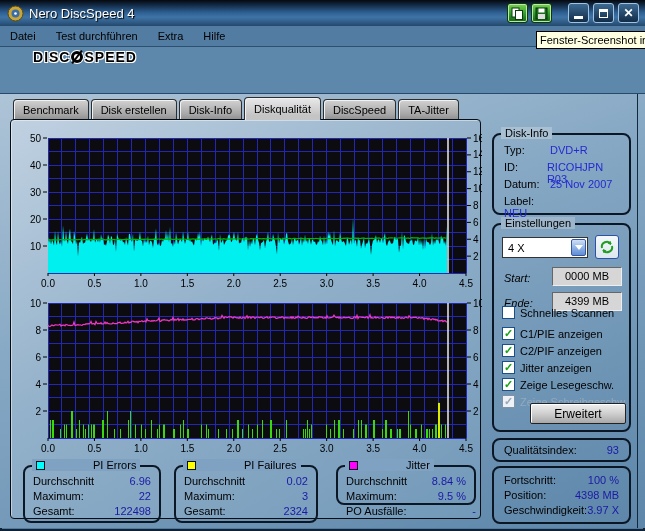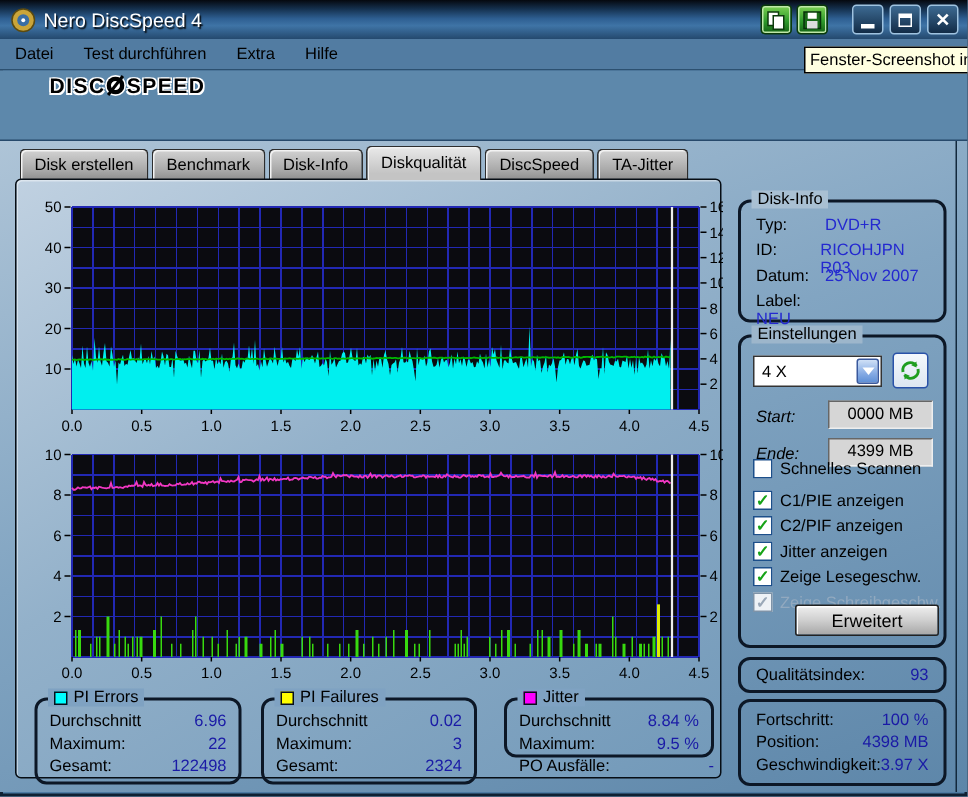--- a/index.html
+++ b/index.html
@@ -82,21 +82,21 @@
   #charts { position:absolute; left:0; top:0; }
 
   .groupbox { position:absolute; border:2px solid #0c1726; border-radius:8px; }
   .gb-title { position:absolute; top:-8px; left:7px; padding:0 4px; font-size:11px;
     white-space:nowrap; display:flex; align-items:center; }
   .swatch { display:inline-block; width:9px; height:9px; margin-right:4px;
     border:1px solid #08101c; }
 
   
   .stat-box { background:none; }
-  .stat-box .gb-title { background:#7fa2c2; }
+  .stat-box .gb-title { background:#7fa2c2;gap:44px; }
   .stat-rows { position:absolute; left:8px; right:8px; top:7px; }
   .srow { display:flex; justify-content:space-between; line-height:15px; }
   .val { color:#1a1aa6; }
   .po-row { position:absolute; left:335px; top:384px; width:130px; display:flex;
     justify-content:space-between; line-height:14px; }
 
   
   .gb-disk  { left:492px; top:39px;  width:139px; height:82px; }
   .gb-disk .gb-title { background:#a9c0d3; }
   .gi-row { position:absolute; left:10px; right:8px; display:flex; }
@@ -206,22 +206,22 @@
           <circle cx="8" cy="6" r="1.5" fill="#c9d2d9"></circle>
           <rect x="2" y="11" width="12" height="2" fill="#7c8893"></rect>
         </svg>
     </button>
     <button class="xpbtn start">Start</button>
     <button class="xpbtn quit">Beenden</button>
   </div>
 
   <div class="content">
     <div class="tabs">
+      <div class="tab">Benchmark</div>
       <div class="tab">Disk erstellen</div>
-      <div class="tab">Benchmark</div>
       <div class="tab">Disk-Info</div>
       <div class="tab active">Diskqualität</div>
       <div class="tab">DiscSpeed</div>
       <div class="tab">TA-Jitter</div>
     </div>
 
     <div class="main-panel">
       <svg id="charts" width="471" height="340">
           <rect x="37" y="18" width="418" height="135" fill="#0b0b10"></rect>
           <path d="M37 18V153M50.93333333333334 18V153M64.86666666666667 18V153M78.8 18V153M92.73333333333333 18V153M106.66666666666667 18V153M120.6 18V153M134.53333333333333 18V153M148.46666666666667 18V153M162.4 18V153M176.33333333333334 18V153M190.26666666666668 18V153M204.2 18V153M218.13333333333333 18V153M232.06666666666666 18V153M246 18V153M259.93333333333334 18V153M273.8666666666667 18V153M287.8 18V153M301.73333333333335 18V153M315.6666666666667 18V153M329.6 18V153M343.53333333333336 18V153M357.46666666666664 18V153M371.4 18V153M385.3333333333333 18V153M399.26666666666665 18V153M413.2 18V153M427.1333333333333 18V153M441.06666666666666 18V153M455 18V153M37 18H455M37 31.5H455M37 45H455M37 58.5H455M37 72H455M37 85.5H455M37 99H455M37 112.5H455M37 126H455M37 139.5H455M37 153H455" stroke="#2228b4" stroke-width="1" fill="none" shape-rendering="crispEdges"></path>

